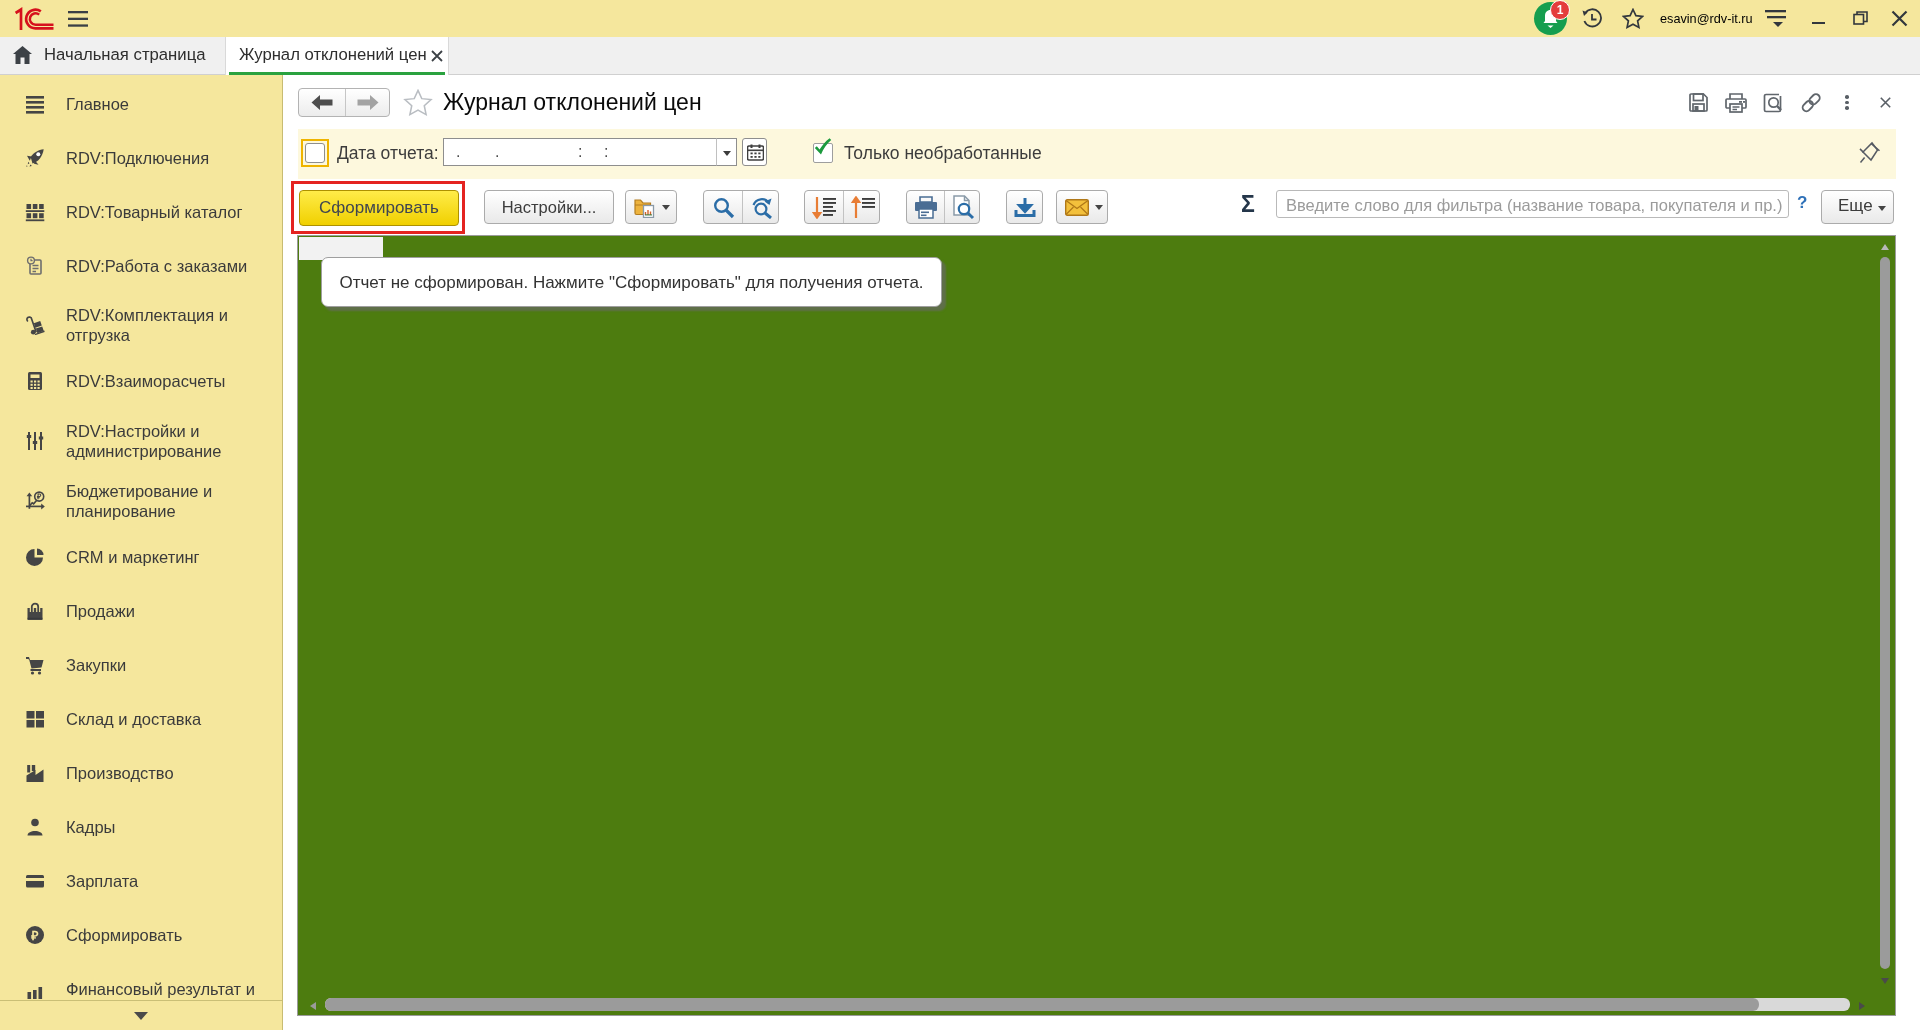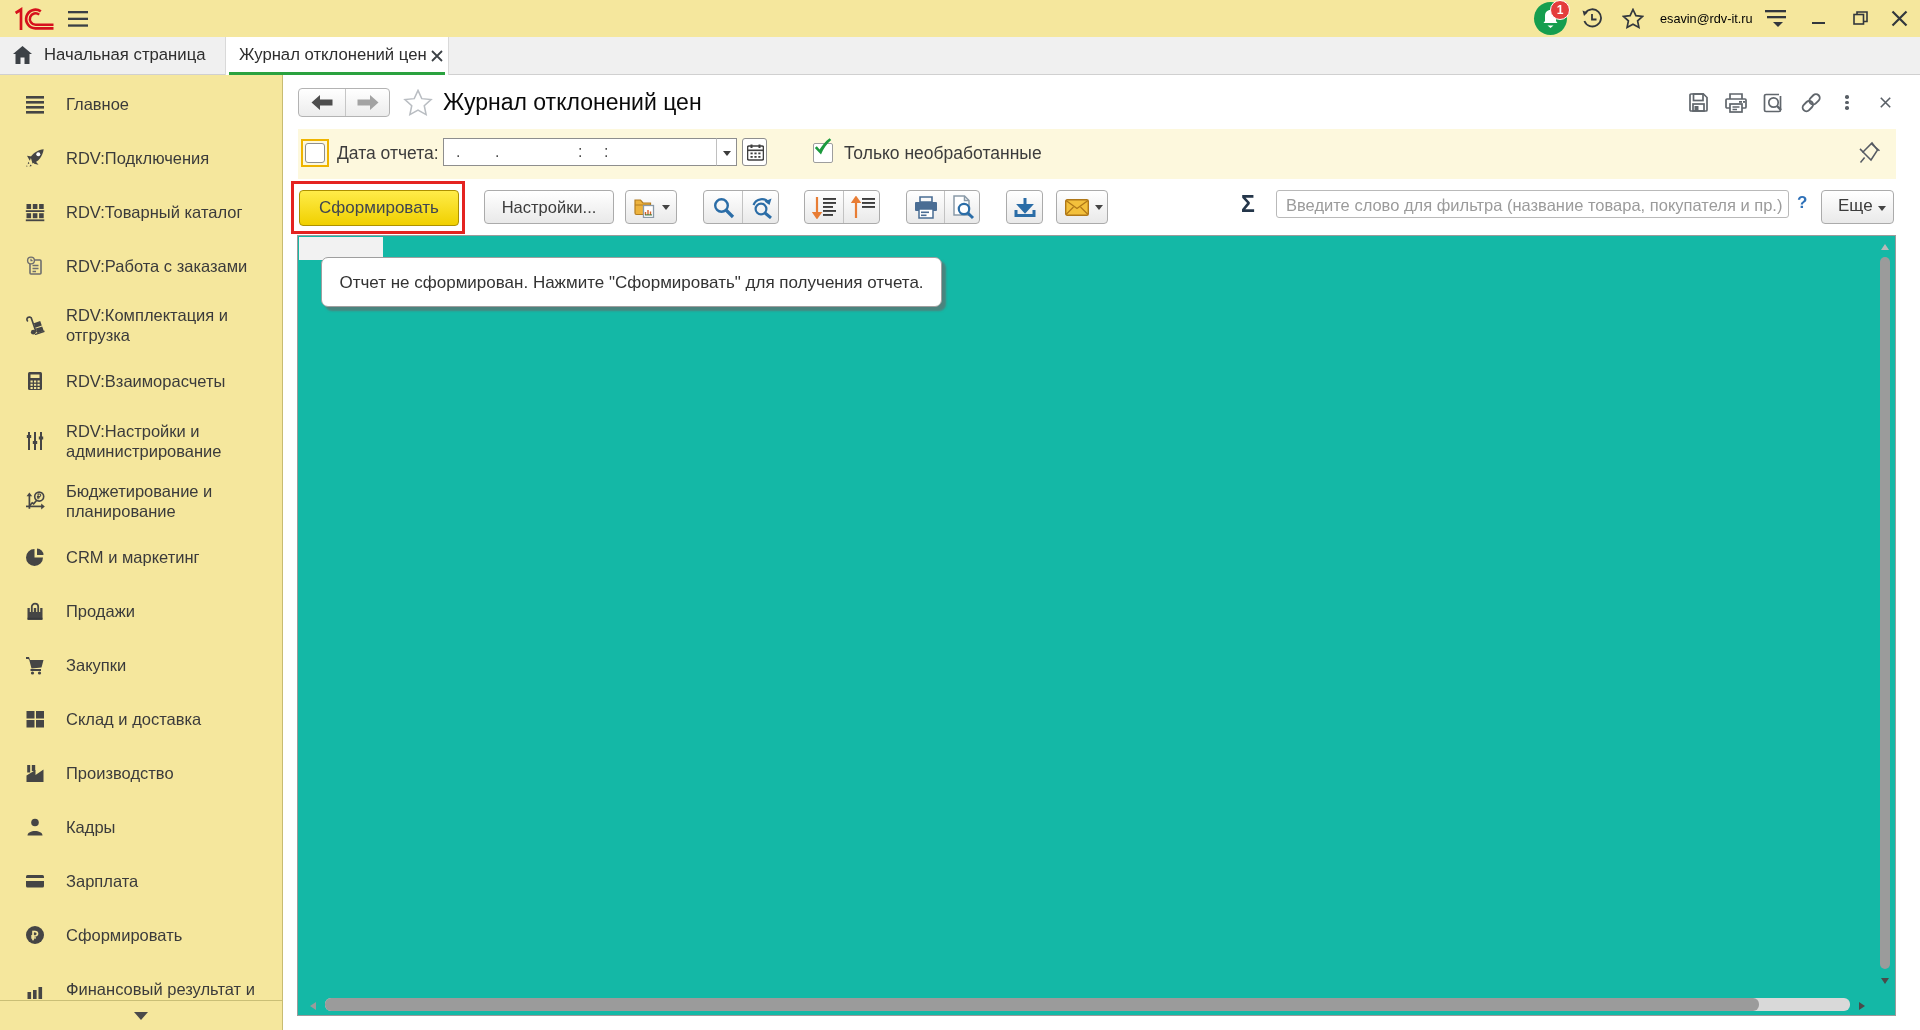--- a/index.html
+++ b/index.html
@@ -48,21 +48,21 @@
 #calbtn { position:absolute; left:444px; top:9px; width:25px; height:28px; background:#fff; border:1px solid #8e8e8e; border-radius:3px; }
 #filterbar .lbl2 { position:absolute; left:546px; top:14px; font-size:17.5px; color:#3c3c3c; }
 
 
 #actionrow { position:absolute; left:0; top:104px; width:1636px; height:60px; }
 .btn { position:absolute; top:11px; height:34px; border:1px solid #ababab; border-radius:4px; background:linear-gradient(#ffffff,#e9e9e9); }
 #redbox { position:absolute; left:7px; top:2px; width:174px; height:53px; border:3px solid #e42320; }
 #genbtn { position:absolute; left:15px; top:11px; width:160px; height:36px; border:1px solid #ad9100; border-radius:4px; background:linear-gradient(#ffec49,#f0d000); font-size:17px; font-weight:normal; color:#3f4550; text-align:center; line-height:34px; }
 
 
-#content { position:absolute; left:13px; top:160px; width:1599px; height:781px; border:1px solid #9b9b9b; background:#14b8a6; }
+#content { position:absolute; left:13px; top:160px; width:1599px; height:781px; border:1px solid #9b9b9b; background:#4d7c0f; }
 #cornercell { position:absolute; left:1px; top:1px; width:84px; height:23px; background:#f2f2f2; }
 #msgbox { position:absolute; left:23px; top:21px; width:621px; height:50px; border:1px solid #9f9f9f; border-radius:7px; background:#fff; box-shadow:4px 4px 2px rgba(105,105,105,0.65); }
 #msgbox .t { position:absolute; left:0; width:100%; text-align:center; top:15px; font-size:17px; color:#333; }
 </style>
 </head>
 <body>
 <div id="page">
   <div id="topbar">
     <svg class="abs" style="left:13px;top:7px;" width="42" height="24" viewBox="0 0 42 24">
       <g fill="none" stroke="#d6101c" stroke-width="2.7">

